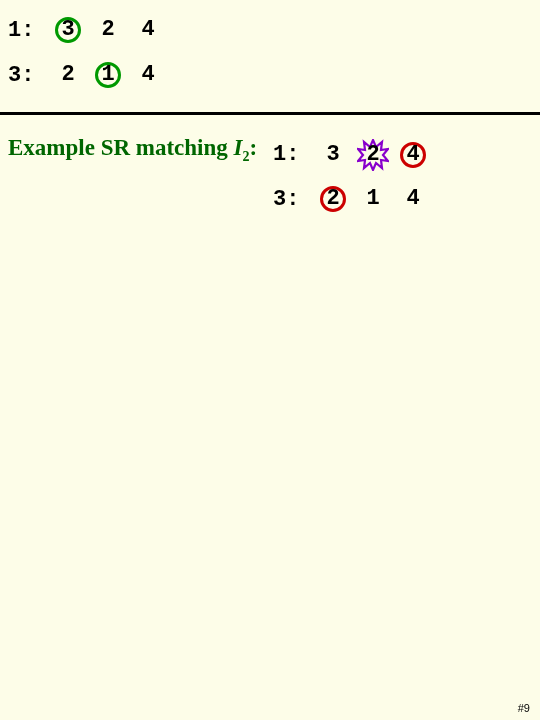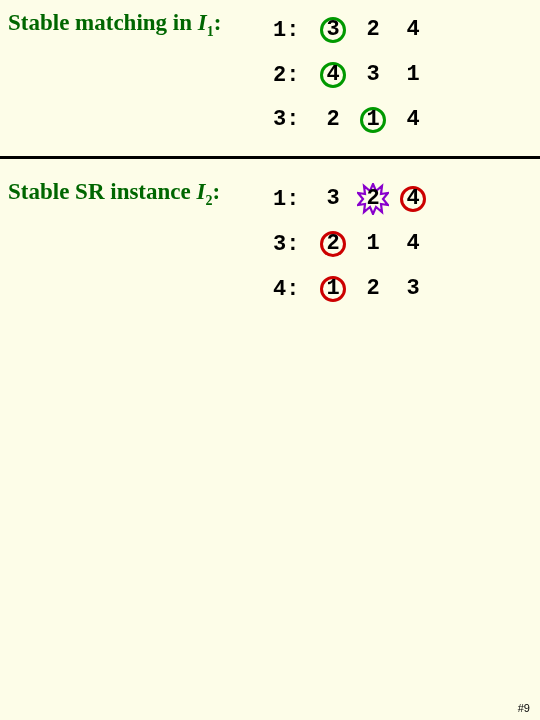--- a/index.html
+++ b/index.html
@@ -76,40 +76,35 @@
     right: 10px;
     font-family: Arial, sans-serif;
     font-size: 11px;
     color: #000;
   }
 </style>
 </head>
 <body>
 
 <div class="block">
-  <div class="label">
-    <span>Stable matching in </span><i><span>I</span></i><sub>1</sub>:
-  </div>
   <div class="prefs" id="prefs1">
       <div class="row"><span class="rowlabel">1:</span><span class="cell"><span class="circle c-green"></span><span class="num">3</span></span><span class="cell"><span class="num">2</span></span><span class="cell"><span class="num">4</span></span></div>
-      <div class="row"><span class="rowlabel">2:</span><span class="cell"><span class="circle c-green"></span><span class="num">4</span></span><span class="cell"><span class="num">3</span></span><span class="cell"><span class="num">1</span></span></div>
       <div class="row"><span class="rowlabel">3:</span><span class="cell"><span class="num">2</span></span><span class="cell"><span class="circle c-green"></span><span class="num">1</span></span><span class="cell"><span class="num">4</span></span></div>
     </div>
 </div>
 
 <hr class="sep">
 
 <div class="block">
   <div class="label">
-    <span>Stable SR instance </span><i><span>I</span></i><sub>2</sub>:
+    <span>Example SR matching </span><i><span>I</span></i><sub>2</sub>:
   </div>
   <div class="prefs" id="prefs2">
       <div class="row"><span class="rowlabel">1:</span><span class="cell"><span class="num">3</span></span><span class="cell"><span class="starburst">
             <svg viewBox="0 0 32 32">
               <polygon fill="none" stroke="#8800cc" stroke-width="2.2" points="16,1 19,8 25,3 24,11 31,10 26,16 31,22 24,21 25,29 19,24 16,31 13,24 7,29 8,21 1,22 6,16 1,10 8,11 7,3 13,8"></polygon>
             </svg>
           </span><span class="num">2</span></span><span class="cell"><span class="circle c-red"></span><span class="num">4</span></span></div>
       <div class="row"><span class="rowlabel">3:</span><span class="cell"><span class="circle c-red"></span><span class="num">2</span></span><span class="cell"><span class="num">1</span></span><span class="cell"><span class="num">4</span></span></div>
-      <div class="row"><span class="rowlabel">4:</span><span class="cell"><span class="circle c-red"></span><span class="num">1</span></span><span class="cell"><span class="num">2</span></span><span class="cell"><span class="num">3</span></span></div>
     </div>
 </div>
 
 <div class="pagenum">#9</div>
 
 </body></html>

